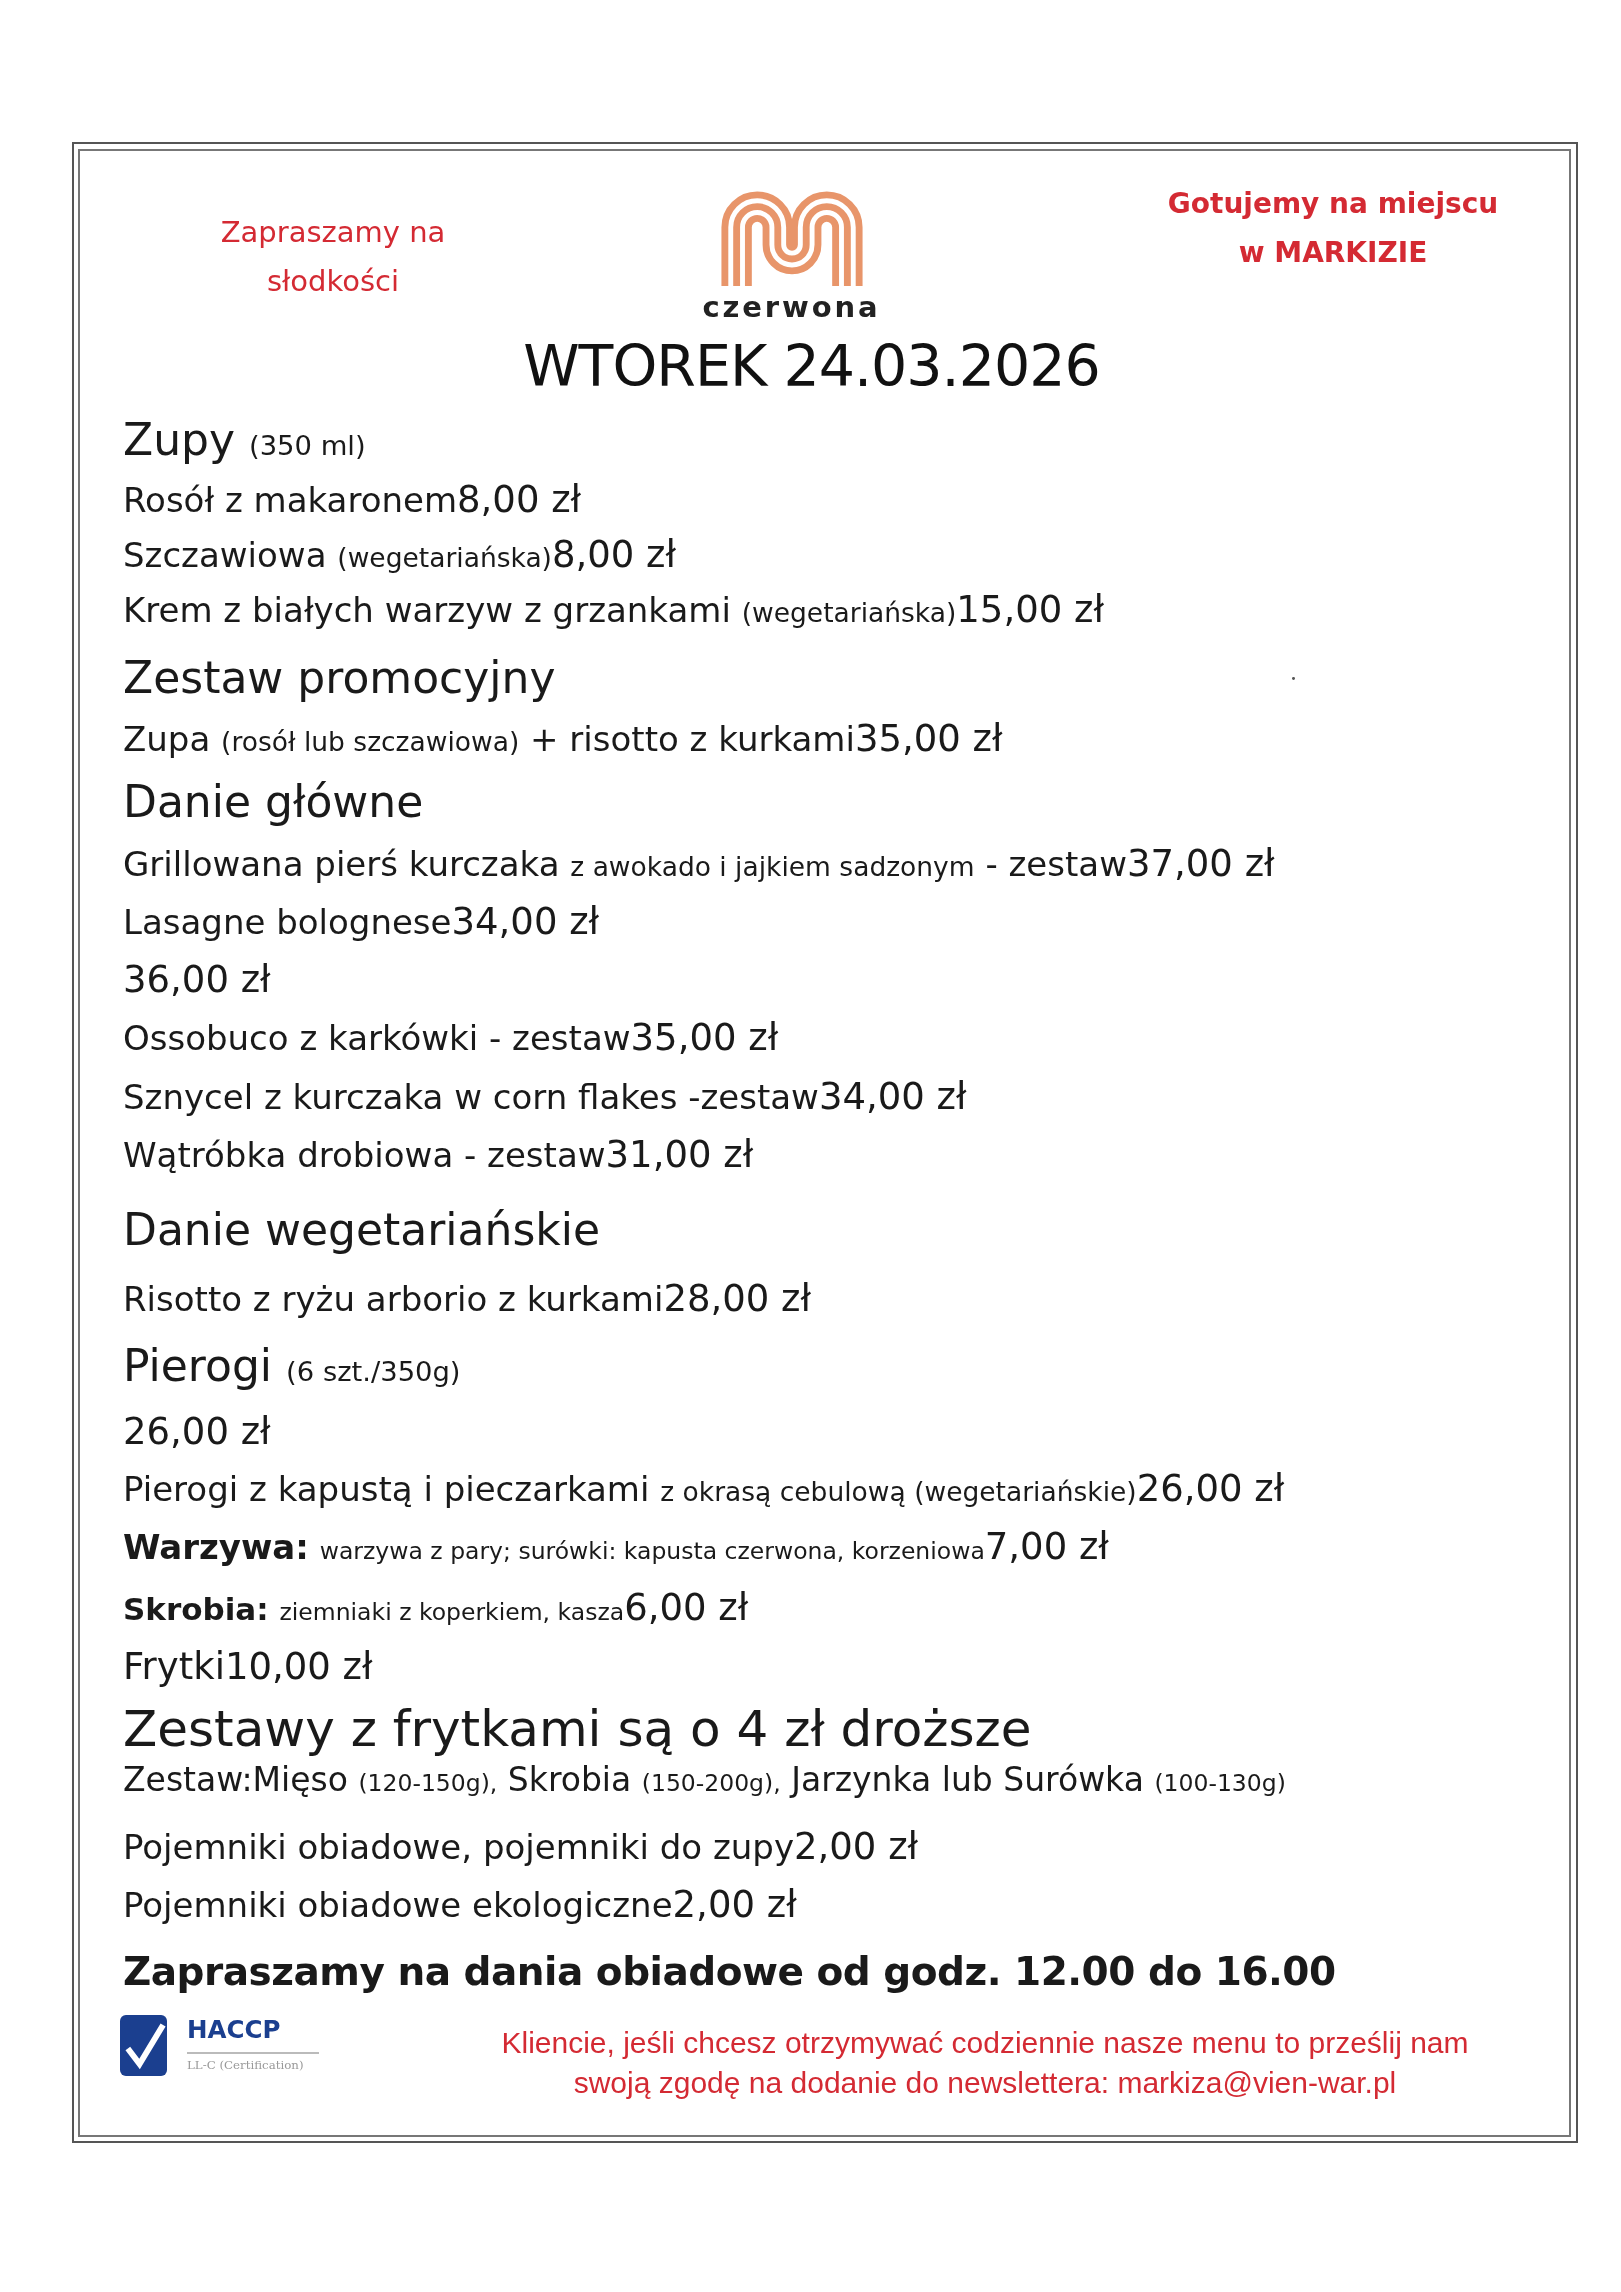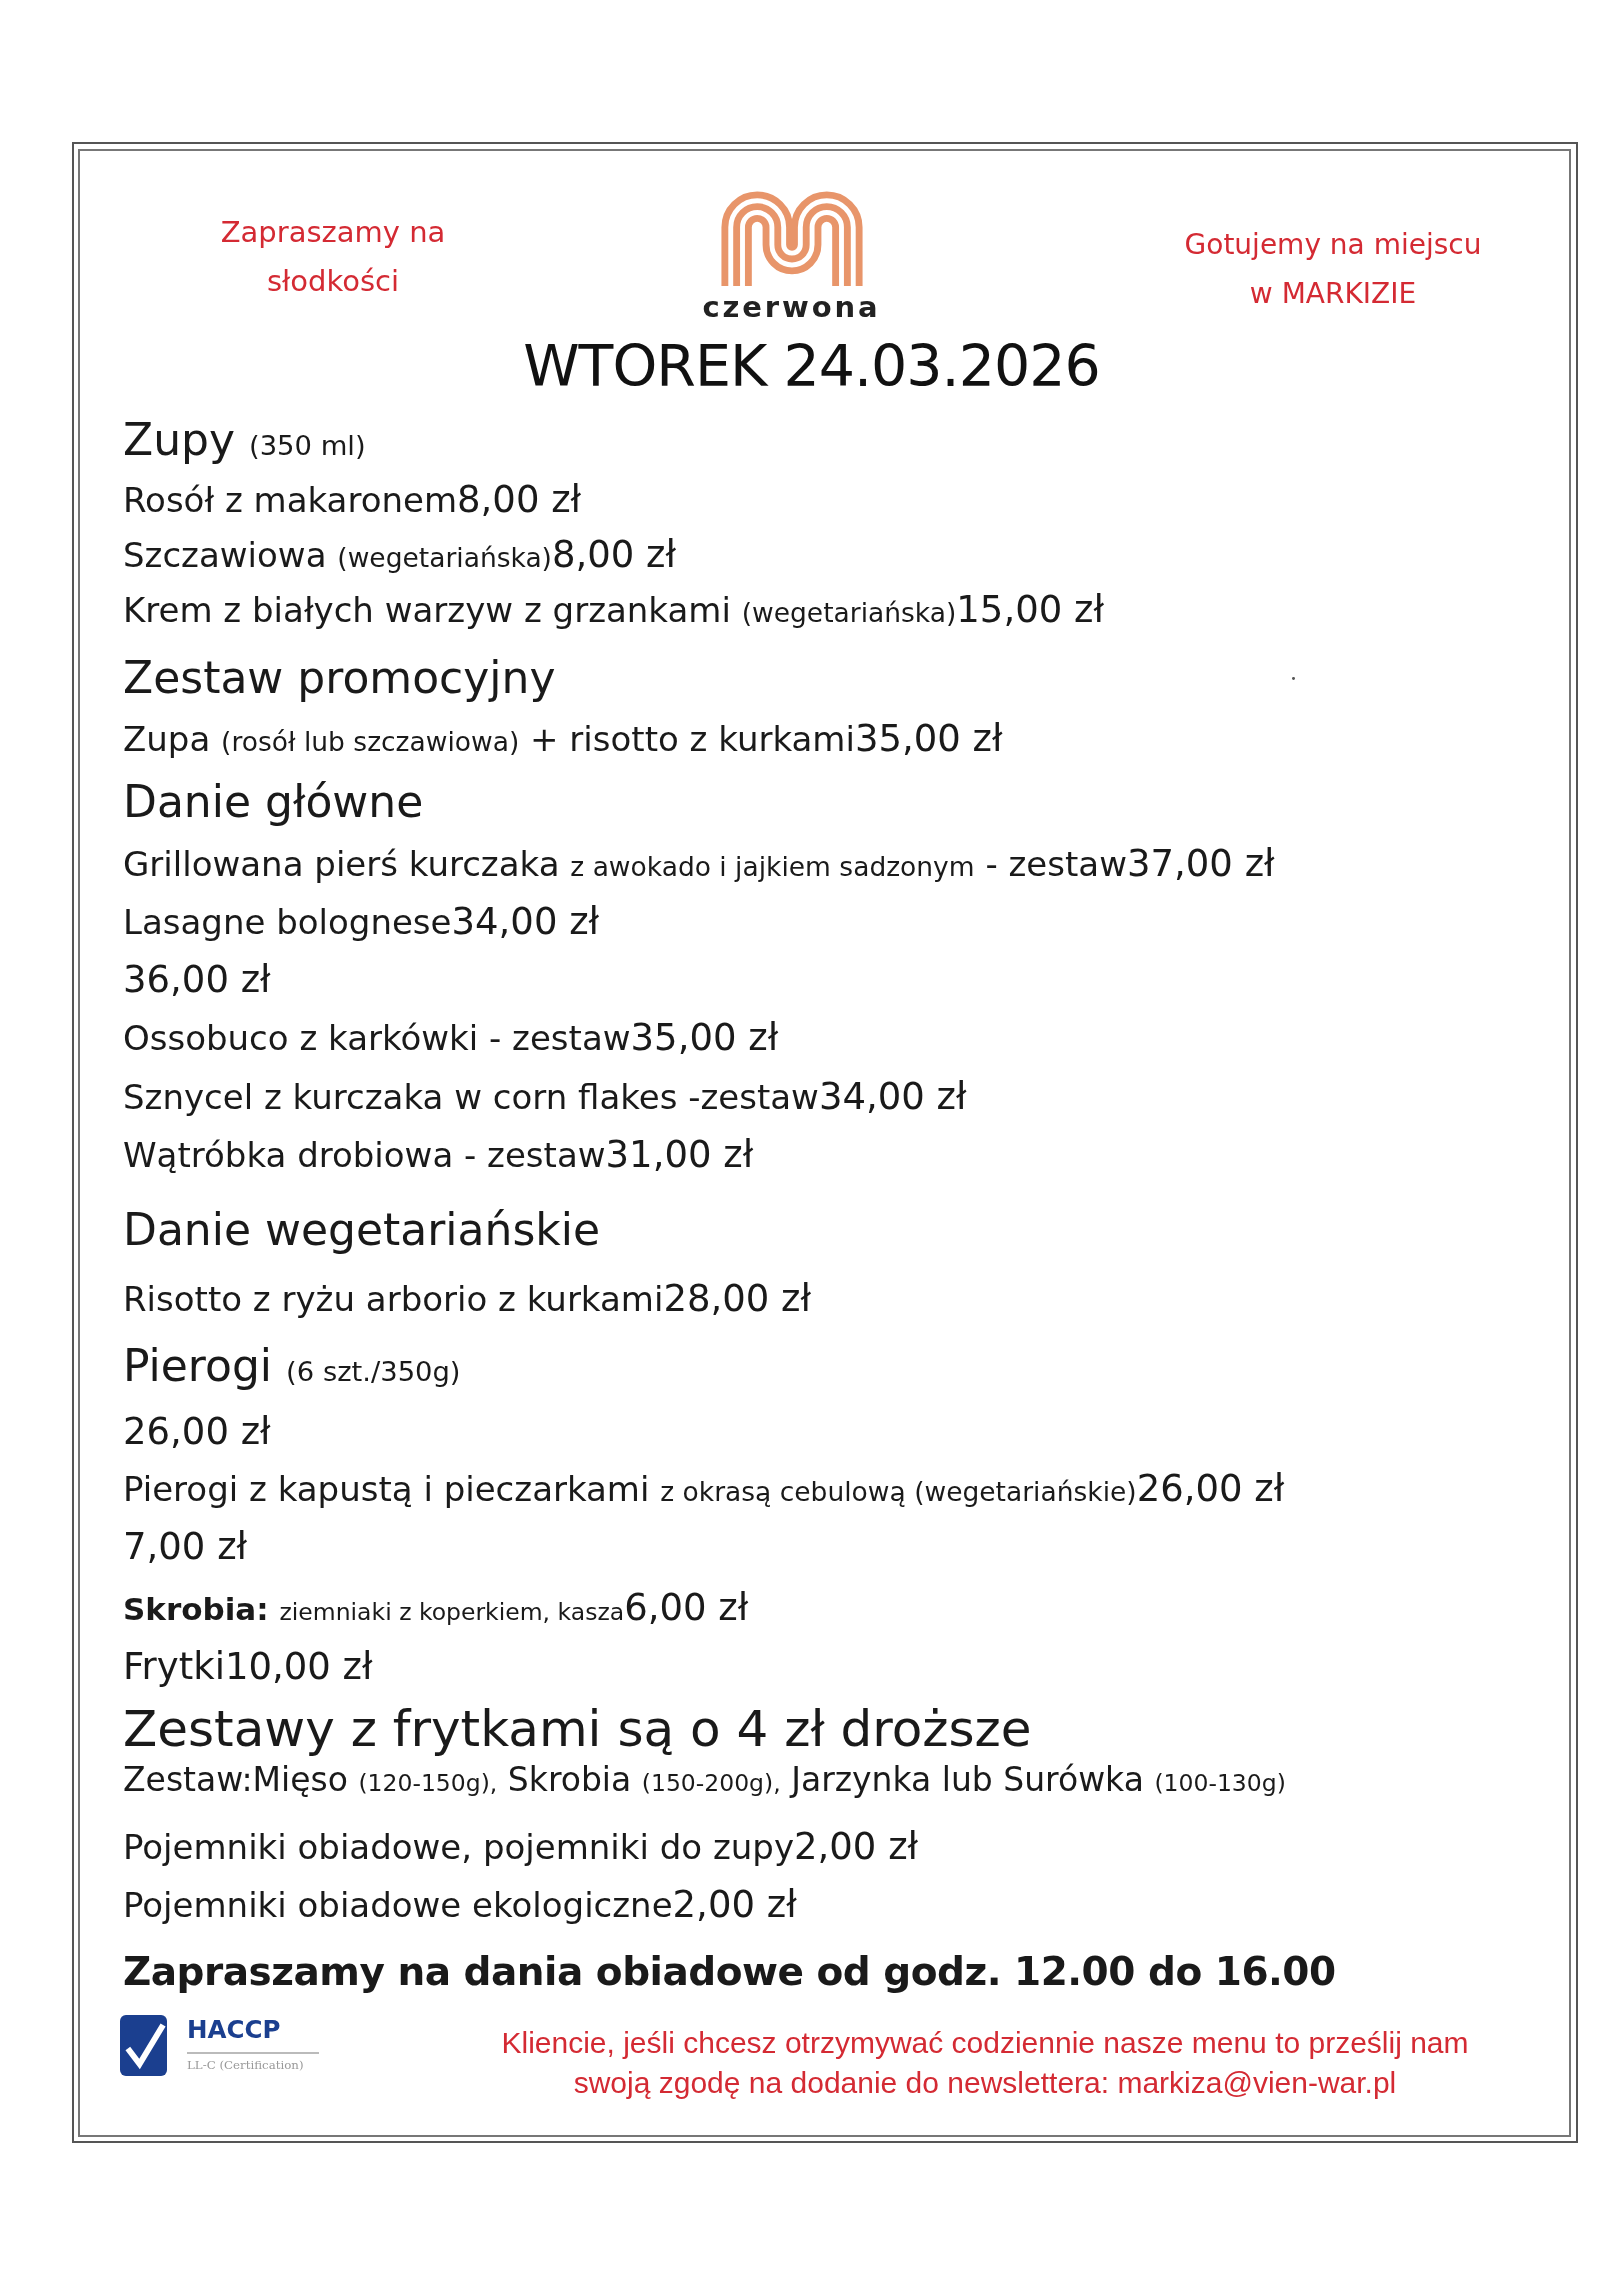--- a/index.html
+++ b/index.html
@@ -6,21 +6,21 @@
   body { width: 1621px; height: 2293px; position: relative; overflow: hidden;
          font-family: "DejaVu Sans", sans-serif; color: #1a1a1a; }
   .frame-outer { position: absolute; left: 72px; top: 142px; width: 1506px; height: 2001px;
                  border: 2.9px solid #555; box-sizing: border-box; }
   .frame-inner { position: absolute; left: 78px; top: 149px; width: 1493px; height: 1988px;
                  border: 2px solid #777; box-sizing: border-box; }
   .red { color: #d42a33; }
   .hdr-left { position: absolute; left: 186px; top: 208px; width: 294px; text-align: center;
               font-size: 29px; line-height: 49px; }
   .hdr-right { position: absolute; left: 1147px; top: 179px; width: 372px; text-align: center;
-               font-size: 28px; line-height: 49px; font-weight: normal; margin-top: 41px; }
+               font-size: 28px; line-height: 49px; font-weight: bold; }
   .logo { position: absolute; left: 716px; top: 188px; width: 152px; height: 98px; }
   .logo-word { position: absolute; left: 686px; top: 290px; width: 211px; text-align: center;
                font-size: 29px; font-weight: bold; letter-spacing: 2.9px; color: #222; }
   .title { position: absolute; left: 392px; top: 333px; width: 839px; text-align: center;
            font-size: 57px; color: #111; letter-spacing: -1px; }
   .row { position: absolute; left: 123px; width: 1421px; display: flex; align-items: baseline;
          white-space: nowrap; }
   .row .name { font-size: 34px; }
   .row .price { font-size: 37px; text-align: right; }
   .small { font-size: 26.5px; }
@@ -128,20 +128,21 @@
 </div>
 <div class="row" style="top:1410px">
   <span class="price">26,00 zł</span>
 </div>
 <div class="row" style="top:1467px">
   <span class="name"><span>Pierogi z kapustą i pieczarkami</span> <span class="small">z okrasą cebulową (wegetariańskie)</span></span>
   <span class="price">26,00 zł</span>
 </div>
 
 <div class="row" style="top:1525px">
+  <span class="name"><span class="b">Warzywa:</span> <span class="tiny">warzywa z pary; surówki: kapusta czerwona, korzeniowa</span></span>
   <span class="price">7,00 zł</span>
 </div>
 <div class="row" style="top:1586px">
   <span class="name"><span class="b" style="font-size:31px">Skrobia:</span> <span class="tiny">ziemniaki z koperkiem, kasza</span></span>
   <span class="price">6,00 zł</span>
 </div>
 <div class="row" style="top:1645px">
   <span class="name" style="font-size:37px">Frytki</span>
   <span class="price">10,00 zł</span>
 </div>

